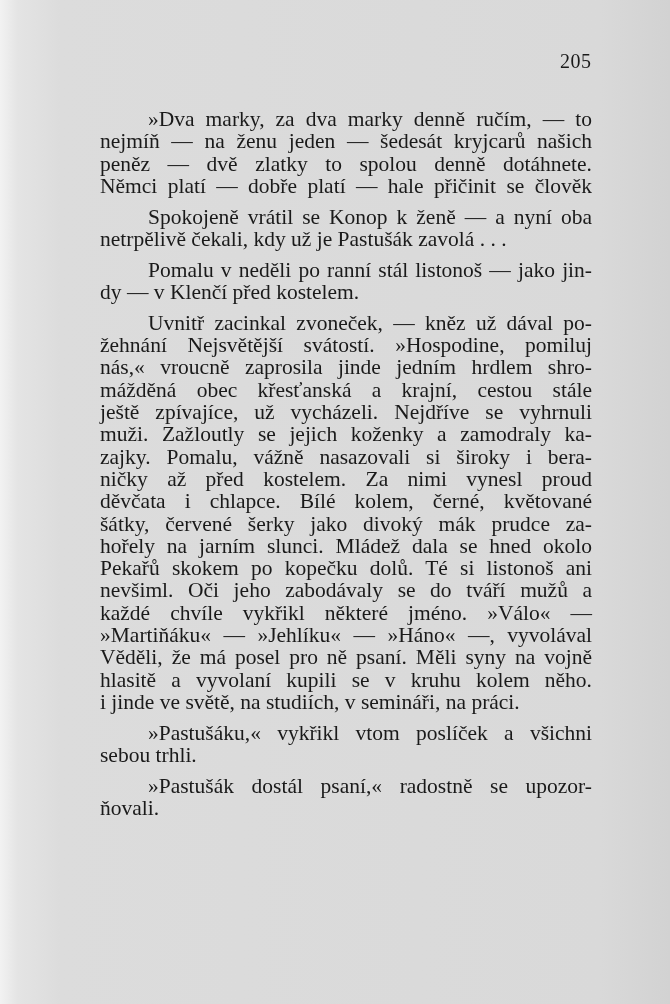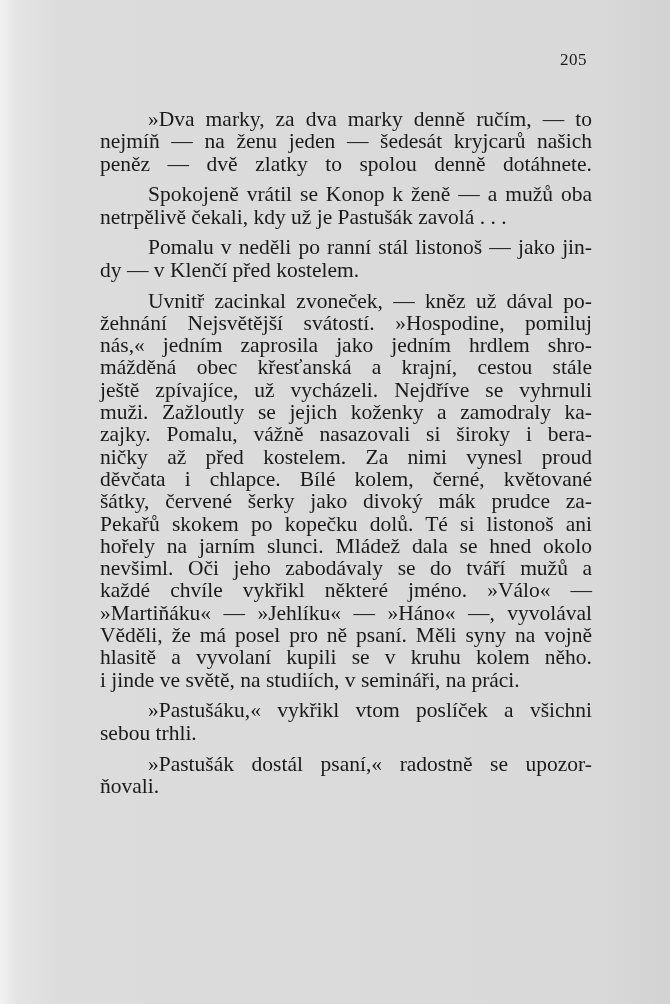--- a/index.html
+++ b/index.html
@@ -7,21 +7,21 @@
     width: 670px; height: 1004px; overflow: hidden;
     background: #dcdcdc;
     background-image:
       linear-gradient(90deg, #f2f2f2 0px, #e4e4e4 18px, #dcdcdc 60px, #d9d9d9 600px, #d2d2d2 670px);
     position: relative;
     font-family: "Liberation Serif", "DejaVu Serif", serif;
     color: #1a1a1a;
   }
   .page-number {
     position: absolute; top: 50px; left: 560px;
-    font-size: 17px; letter-spacing: 0.5px;
+    font-size: 20px; letter-spacing: 0.5px;
   }
   .text-block {
     position: absolute; top: 108px; left: 52px; width: 540px;
     font-size: 21.5px; line-height: 22.3px;
   }
   .para {
     margin: 0 0 8.5px 0;
     text-align: justify;
     text-indent: 48px;
   }
@@ -39,45 +39,46 @@
 <body>
 
 <div>
   <div class="page-number">205</div>
 
   <div class="text-block">
     <div class="para">
       <span class="line indent">»Dva marky, za dva marky denně ručím, — to</span>
       <span class="line">nejmíň — na ženu jeden — šedesát kryjcarů našich</span>
       <span class="line">peněz — dvě zlatky to spolou denně dotáhnete.</span>
+      <span class="line">Němci platí — dobře platí — hale přičinit se člověk</span>
     </div>
 
     <div class="para">
-      <span class="line indent">Spokojeně vrátil se Konop k ženě — a mužů oba</span>
+      <span class="line indent">Spokojeně vrátil se Konop k ženě — a nyní oba</span>
       <span class="line last">netrpělivě čekali, kdy už je Pastušák zavolá . . .</span>
     </div>
 
     <div class="para">
       <span class="line indent">Pomalu v neděli po ranní stál listonoš — jako jin-</span>
       <span class="line last">dy — v Klenčí před kostelem.</span>
     </div>
 
     <div class="para">
       <span class="line indent">Uvnitř zacinkal zvoneček, — kněz už dával po-</span>
       <span class="line">žehnání Nejsvětější svátostí. »Hospodine, pomiluj</span>
-      <span class="line">nás,« jedním zaprosila jako jedním hrdlem shro-</span>
+      <span class="line">nás,« vroucně zaprosila jinde jedním hrdlem shro-</span>
       <span class="line">mážděná obec křesťanská a krajní, cestou stále</span>
       <span class="line">ještě zpívajíce, už vycházeli. Nejdříve se vyhrnuli</span>
       <span class="line">muži. Zažloutly se jejich koženky a zamodraly ka-</span>
       <span class="line">zajky. Pomalu, vážně nasazovali si široky i bera-</span>
       <span class="line">ničky až před kostelem. Za nimi vynesl proud</span>
       <span class="line">děvčata i chlapce. Bílé kolem, černé, květované</span>
       <span class="line">šátky, červené šerky jako divoký mák prudce za-</span>
+      <span class="line">hořely na jarním slunci. Mládež dala se hned okolo</span>
       <span class="line">Pekařů skokem po kopečku dolů. Té si listonoš ani</span>
-      <span class="line">hořely na jarním slunci. Mládež dala se hned okolo</span>
       <span class="line">nevšiml. Oči jeho zabodávaly se do tváří mužů a</span>
       <span class="line">každé chvíle vykřikl některé jméno. »Válo« —</span>
       <span class="line">»Martiňáku« — »Jehlíku« — »Háno« —, vyvolával</span>
       <span class="line">Věděli, že má posel pro ně psaní. Měli syny na vojně</span>
       <span class="line">hlasitě a vyvolaní kupili se v kruhu kolem něho.</span>
       <span class="line last">i jinde ve světě, na studiích, v semináři, na práci.</span>
     </div>
 
     <div class="para">
       <span class="line indent">»Pastušáku,« vykřikl vtom poslíček a všichni</span>

